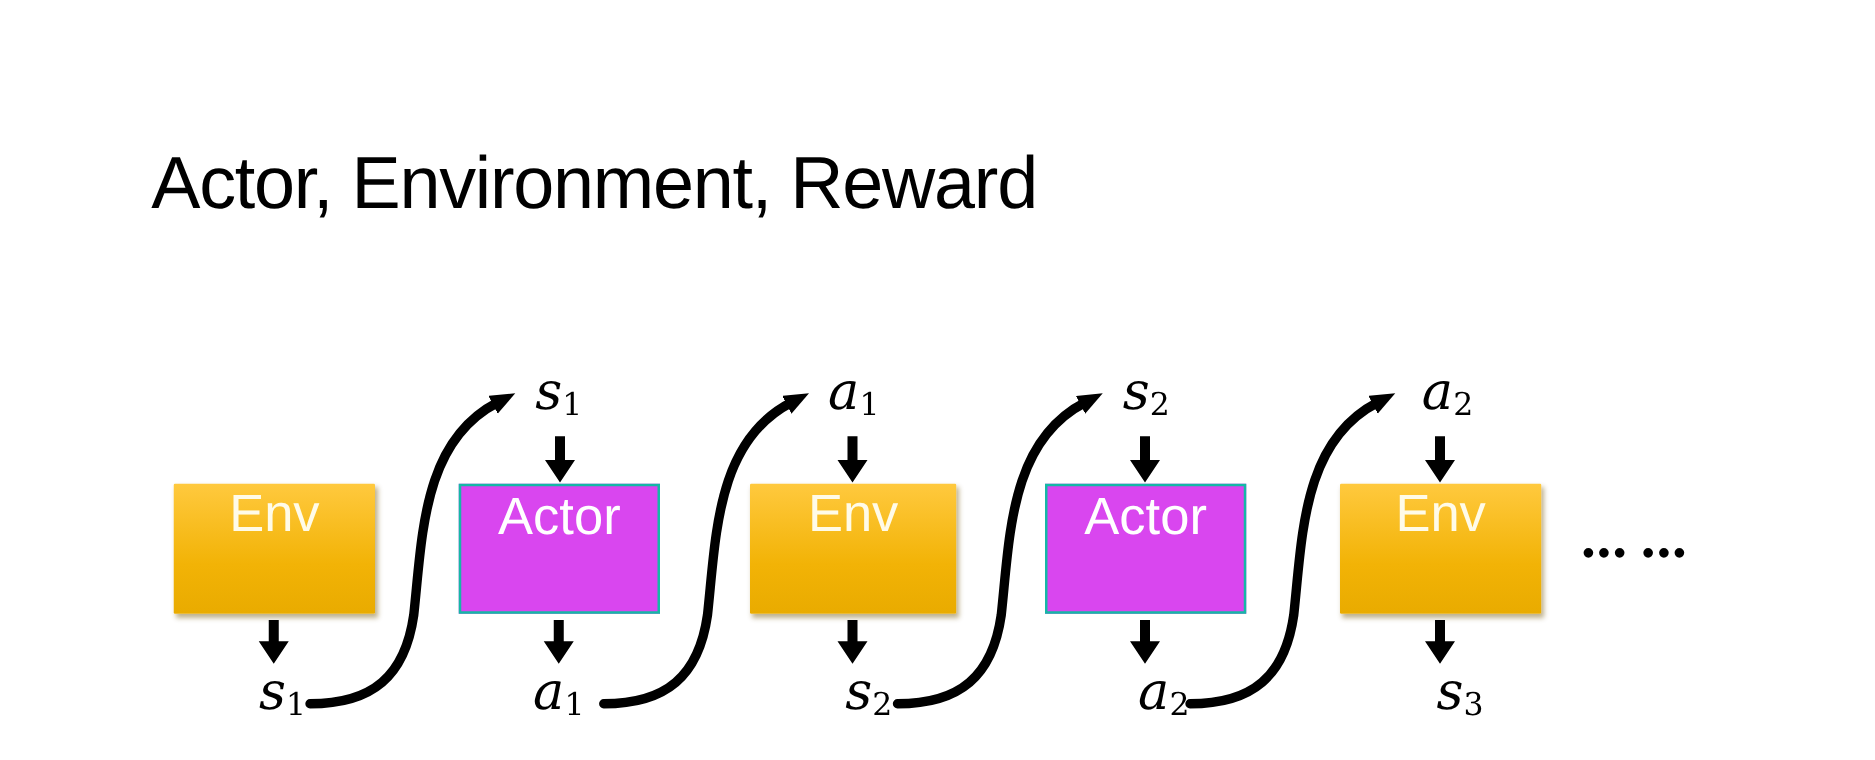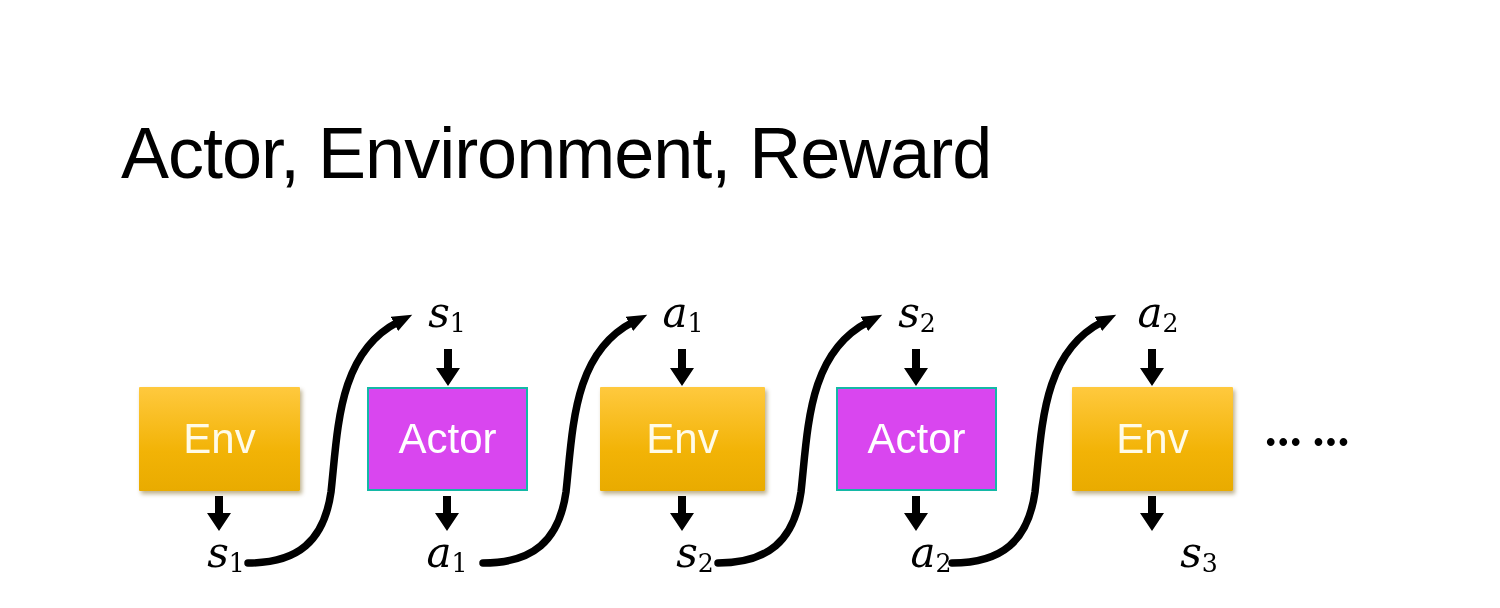--- a/index.html
+++ b/index.html
@@ -8,32 +8,32 @@
     width: 1500px;
     height: 608px;
     background: #ffffff;
     overflow: hidden;
     font-family: "Liberation Sans", sans-serif;
   }
   .slide-title {
     position: absolute;
     left: 121px;
     top: 112px;
-    font-size: 72px;
+    font-size: 59px;
     font-weight: 300;
     letter-spacing: -1px;
     color: #000000;
     white-space: nowrap;
   }
   .box {
     position: absolute;
     top: 387px;
     height: 104px;
     display: flex;
-    align-items: center;
+    align-items: flex-start;
     justify-content: center;
     font-size: 42px;
     box-sizing: border-box;
   }
   .box.env {
     background: linear-gradient(180deg, #ffc93e 0%, #f2b306 62%, #e9ab00 100%);
     color: #fffbe8;
     box-shadow: 2px 3px 4px rgba(110, 82, 0, 0.45);
     border-radius: 1px;
   }
@@ -69,21 +69,21 @@
   .mlabel.top    { top: 292px; }
   .mlabel.bottom { top: 532px; }
   .t0 { left: 447px; }
   .t1 { left: 683px; }
   .t2 { left: 917px; }
   .t3 { left: 1158px; }
   .b0 { left: 226px; }
   .b1 { left: 447px; }
   .b2 { left: 695px; }
   .b3 { left: 931px; }
-  .b4 { left: 1199px; }
+  .b4 { left: 1168px; }
 
   .arrows {
     position: absolute;
     left: 0; top: 0;
     width: 1500px;
     height: 608px;
     pointer-events: none;
   }
   .ellipsis {
     position: absolute;

